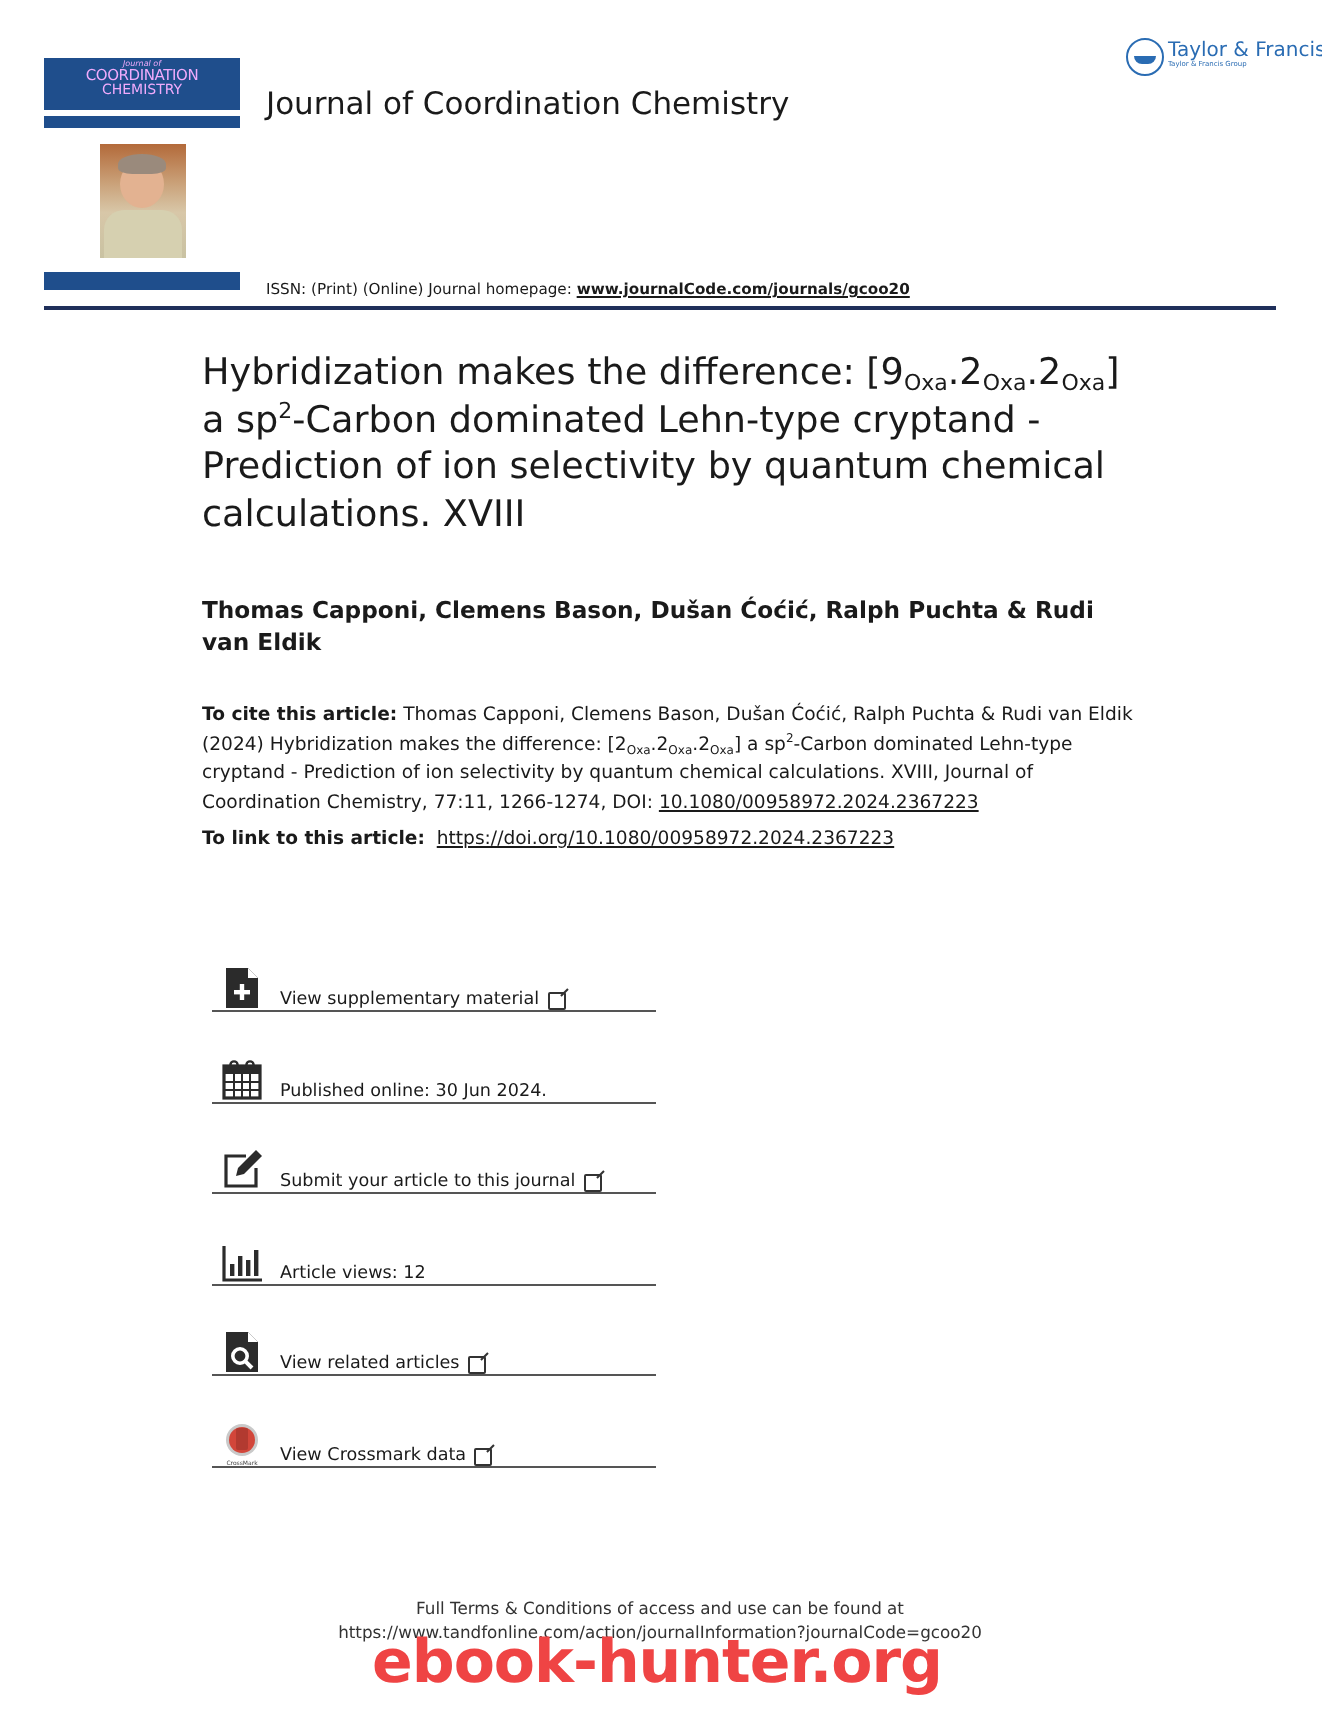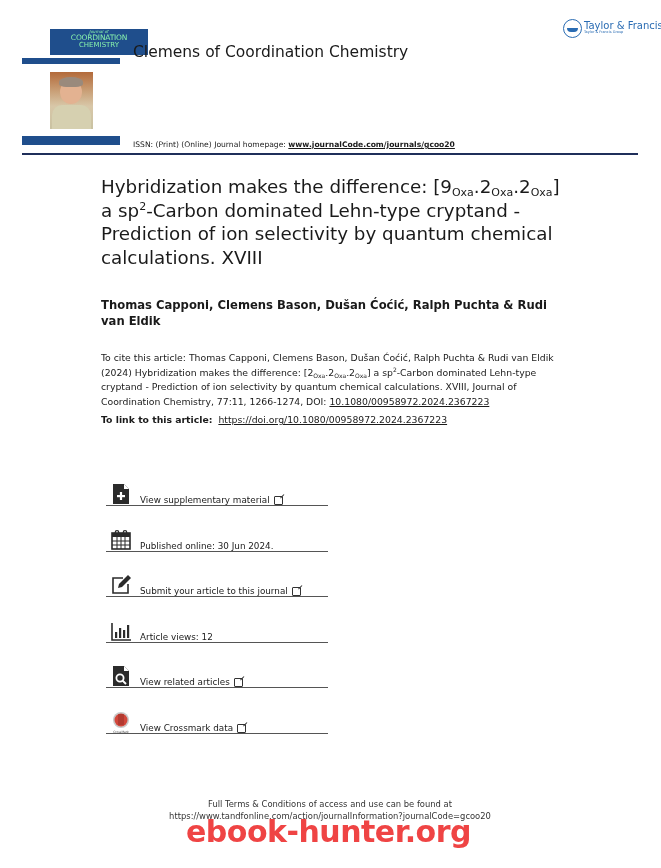--- a/index.html
+++ b/index.html
@@ -5,21 +5,21 @@
     html, body { margin: 0; padding: 0; background: #ffffff; }
     body {
       width: 661px; height: 868px; position: relative; overflow: hidden;
       font-family: "DejaVu Sans", sans-serif; color: #1a1a1a;
     }
     .abs { position: absolute; }
 
     
     .cover { left: 22px; top: 22px; width: 98px; height: 124px; background: #fff; }
     .cover .topstrip { position:absolute; left:0; top:0; width:98px; height:6px; font-size:2px; color:#666; }
-    .cover .titlebox { position:absolute; left:0; top:7px; width:98px; height:26px; background:#1f4e8c; color:#86efac; text-align:center;margin-left:28px; }
+    .cover .titlebox { position:absolute; left:0; top:7px; width:98px; height:26px; background:#1f4e8c; color:#f0abfc; text-align:center; }
     .cover .titlebox .j { font-size:4px; line-height:5px; font-style:italic; }
     .cover .titlebox .c1 { font-size:7.5px; line-height:8px; letter-spacing:-0.2px; }
     .cover .titlebox .c2 { font-size:7px; line-height:7px; }
     .cover .subbar { position:absolute; left:0; top:36px; width:98px; height:6px; background:#1f4e8c; }
     .cover .photo { position:absolute; left:28px; top:50px; width:43px; height:57px;
       background: linear-gradient(180deg,#b36a3a 0%, #caa27a 35%, #d8c7a8 60%, #c9c2a2 100%); }
     .cover .photo .face { position:absolute; left:10px; top:8px; width:22px; height:24px; border-radius:50%; background:#e3b291; }
     .cover .photo .hair { position:absolute; left:9px; top:5px; width:24px; height:10px; border-radius:50% 50% 30% 30%; background:#9a8a7c; }
     .cover .photo .shirt { position:absolute; left:2px; top:33px; width:39px; height:24px; border-radius:10px 10px 0 0; background:#d6d0b0; }
     .cover .botbar { position:absolute; left:0; top:114px; width:98px; height:9px; background:#1f4e8c; }
@@ -35,21 +35,21 @@
     .issn a { color:#1a1a1a; text-decoration:underline; font-weight:bold; }
     .rule-top { left:22px; top:153px; width:616px; height:2px; background:#1f2f5a; }
 
     .paper-title { left:101px; top:175px; width:470px; font-size:18.3px; line-height:23.5px; color:#1a1a1a; }
     .paper-title sub { font-size:11px; vertical-align:-3px; line-height:0; }
     .paper-title sup { font-size:11px; vertical-align:7px; line-height:0; }
 
     .authors { left:101px; top:297px; width:470px; font-size:11.6px; line-height:16px; font-weight:bold; color:#1a1a1a; }
 
     .cite { left:101px; top:351px; width:470px; font-size:9.3px; line-height:14.6px; color:#1a1a1a; }
-    .cite b { font-weight:normal;text-align:right; }
+    .cite b { font-weight:bold;text-align:right; }
     .cite sub { font-size:6px; vertical-align:-2px; line-height:0; }
     .cite sup { font-size:6px; vertical-align:4px; line-height:0; }
     .cite .u { text-decoration:underline; }
     .link { left:101px; top:414px; width:470px; font-size:9.3px; color:#1a1a1a; }
     .link b { font-weight:bold; }
     .link .u { text-decoration:underline; }
 
     .info-list { left:106px; top:460px; width:222px; }
     .info-item { position:relative; height:44.5px; border-bottom:1.6px solid #555; display:flex; align-items:flex-end; }
     .info-item.first { height:45px; }
@@ -73,21 +73,21 @@
   </div>
   <div class="subbar"></div>
   <div class="photo">
     <div class="shirt"></div>
     <div class="face"></div>
     <div class="hair"></div>
   </div>
   <div class="botbar"></div>
 </div>
 
-<div class="abs journal-title">Clemens of Coordination Chemistry</div>
+<div class="abs journal-title">Journal of Coordination Chemistry</div>
 
 <div class="abs tf-logo">
   <div class="circle">
       <div class="lamp"></div>
     </div>
   <div class="name">Taylor &amp; Francis</div>
   <div class="sub">Taylor &amp; Francis Group</div>
 </div>
 
 <div class="abs issn">

